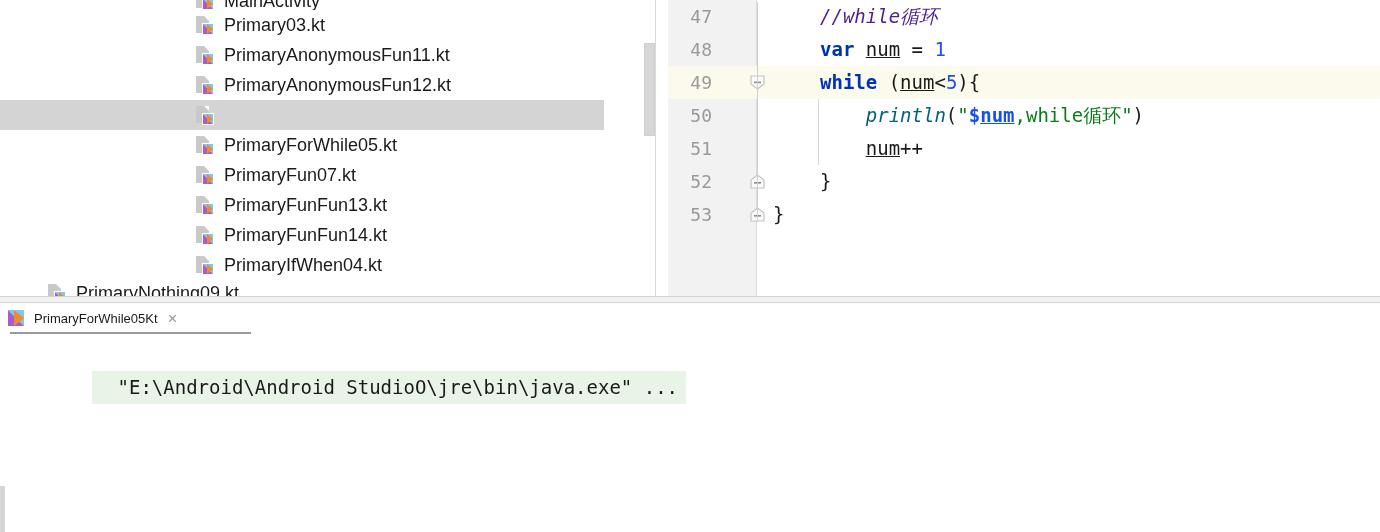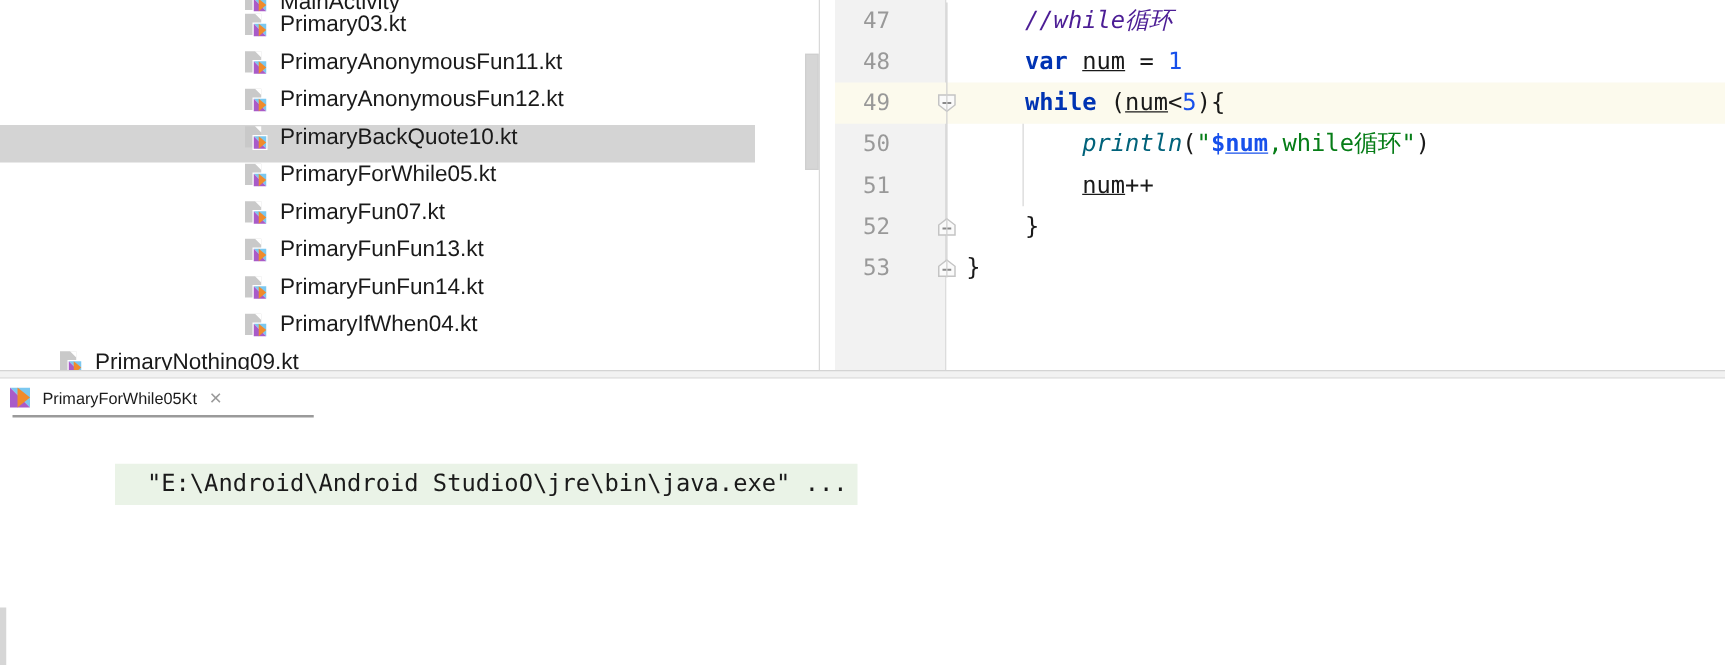--- a/index.html
+++ b/index.html
@@ -24,20 +24,21 @@
   .tree {
     position: absolute; left: 0; top: 0;
     width: 604px; height: 296px;
     background: #ffffff;
     overflow: hidden;
   }
   .tree-row {
     position: relative;
     height: 30px;
     display: flex;
+    align-items: center;
     padding-left: 196px;
     white-space: nowrap;
   }
   .tree-row.selected { background: #d4d4d4; }
   .tree-row.partial-top { height: 10px; overflow: hidden; align-items: flex-end; }
   .tree-row.partial-bottom { height: 26px; overflow: hidden; padding-left: 48px; }
 
   .kt-file-icon {
     position: relative;
     width: 18px; height: 20px;
@@ -344,21 +345,20 @@
         </div>
         <div class="tree-row selected">
           <span class="kt-file-icon">
             <span class="page"></span>
             <span class="kt">
               <span class="k1"></span>
               <span class="k2"></span>
               <span class="k3"></span>
             </span>
           </span>
-          <span class="tree-label">PrimaryBackQuote10.kt</span>
         </div>
         <div class="tree-row">
           <span class="kt-file-icon">
             <span class="page"></span>
             <span class="kt">
               <span class="k1"></span>
               <span class="k2"></span>
               <span class="k3"></span>
             </span>
           </span>

